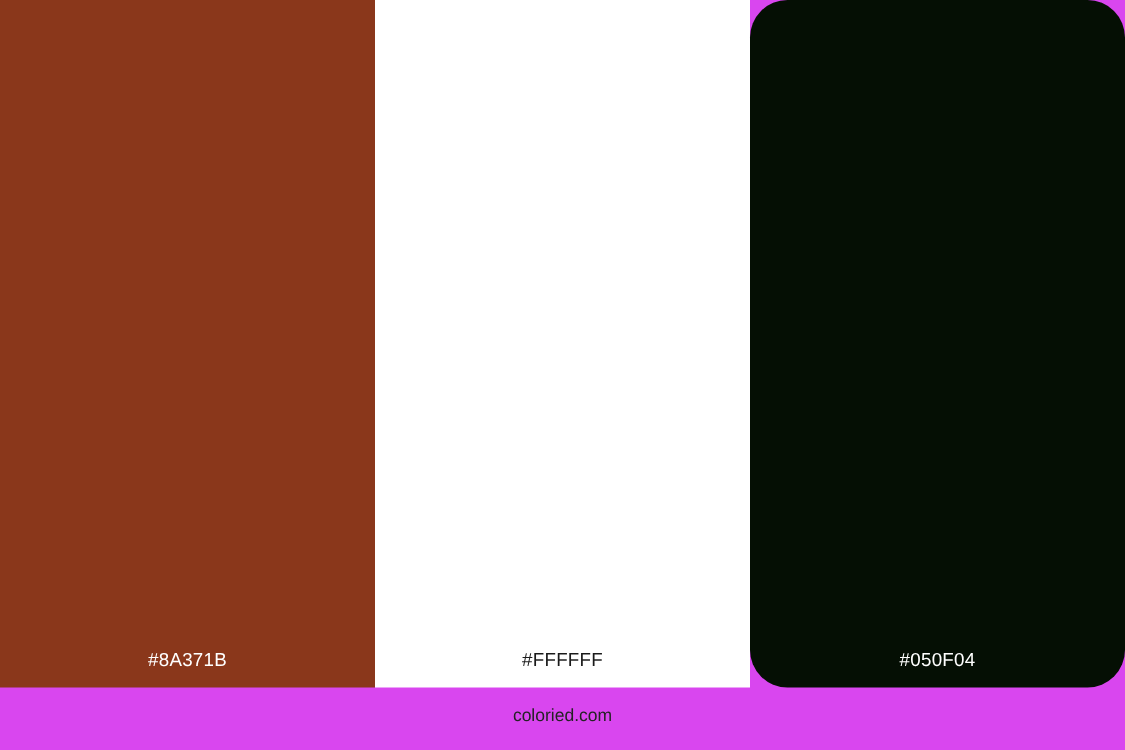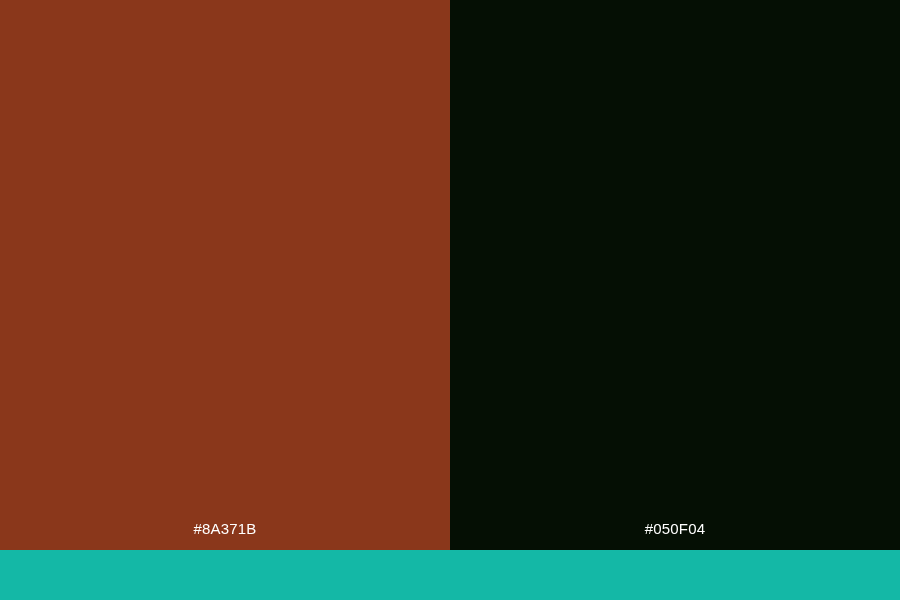--- a/index.html
+++ b/index.html
@@ -11,21 +11,21 @@
     width: 900px;
     height: 600px;
     background: #ffffff;
     font-family: "Liberation Sans", sans-serif;
     overflow: hidden;
   }
   .palette-page {
     position: relative;
     width: 900px;
     height: 600px;
-    background: #14b8a6;
+    background: #d946ef;
   }
   .swatch-strip {
     position: absolute;
     left: 0;
     top: 0;
     width: 900px;
     height: 550px;
     display: flex;
     flex-direction: row;
   }
@@ -65,22 +65,26 @@
 
 <div class="palette-page">
 
   <div class="swatch-strip">
 
     <div class="swatch" style="background-color: rgb(138, 55, 27);">
       <span class="swatch-label" style="color: rgb(255, 255, 255);">#8A371B</span>
     </div>
 
 
+    <div class="swatch" style="background-color: rgb(255, 255, 255);">
+      <span class="swatch-label" style="color: rgb(26, 26, 26);">#FFFFFF</span>
+    </div>
 
-    <div class="swatch" style="background-color: rgb(5, 15, 4);">
+    <div class="swatch" style="background-color: rgb(5, 15, 4); border-radius: 30px;">
       <span class="swatch-label" style="color: rgb(255, 255, 255);">#050F04</span>
     </div>
 
 
   </div>
 
+  <div class="footer-credit">coloried.com</div>
 
 </div>
 
 </body></html>

